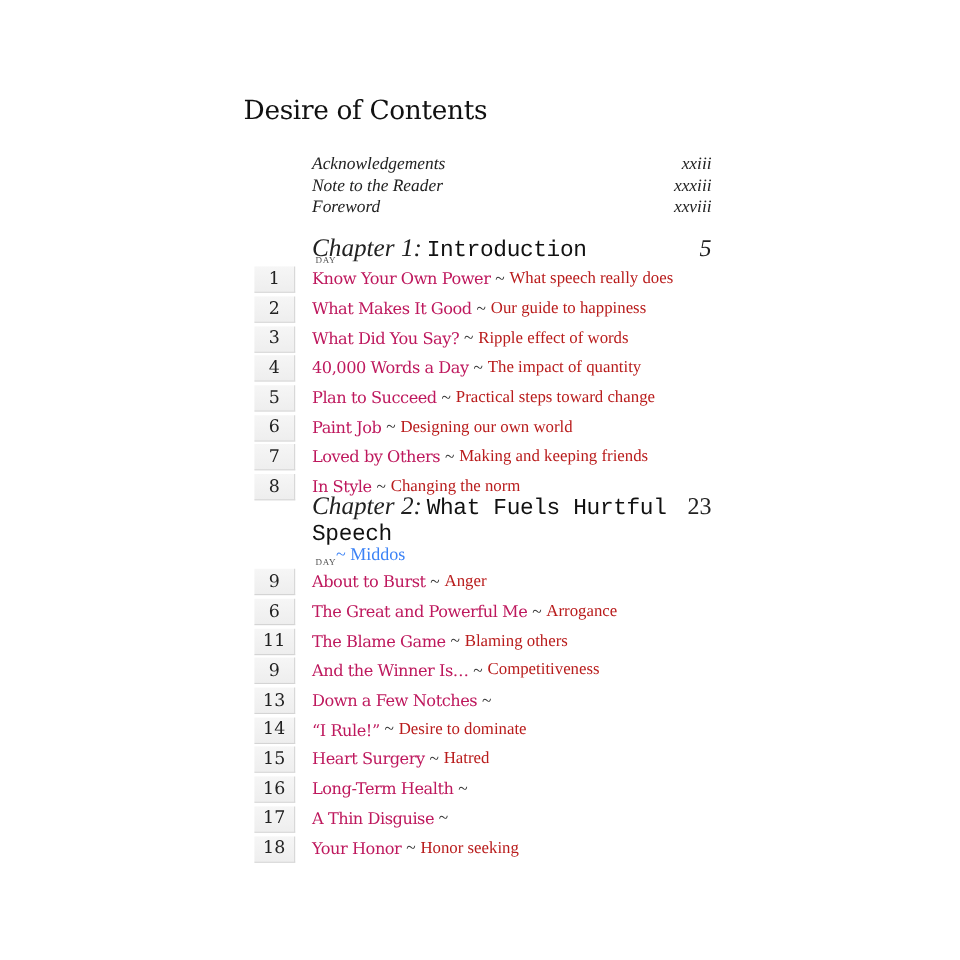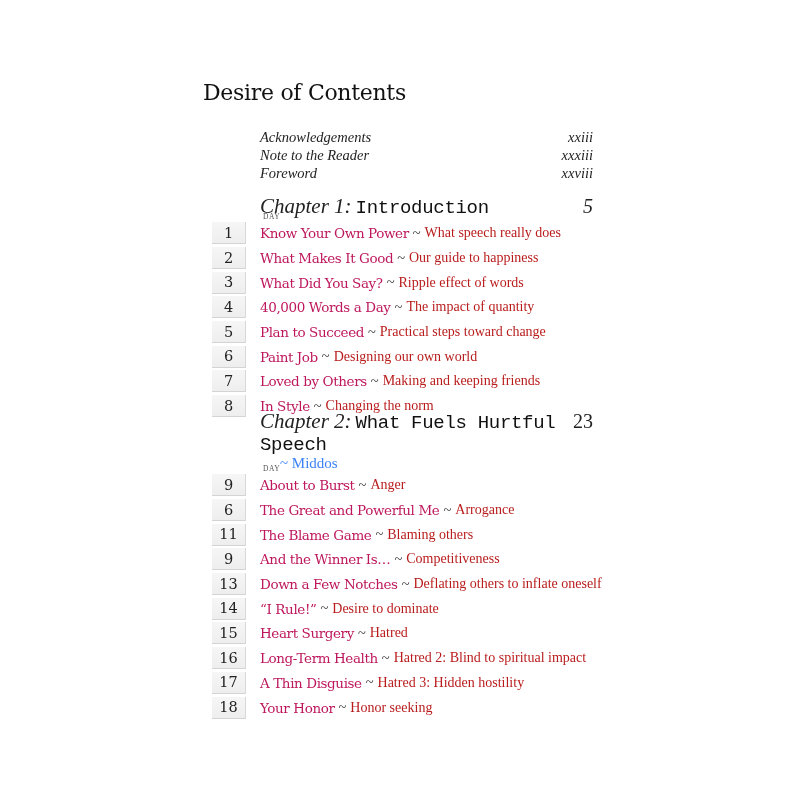--- a/index.html
+++ b/index.html
@@ -147,45 +147,42 @@
   <div class="entry">
     <div class="day-box">9</div>
     <span class="entry-title">And the Winner Is…</span>
     <span class="sep">~</span>
     <span class="entry-desc">Competitiveness</span>
   </div>
   <div class="entry">
     <div class="day-box">13</div>
     <span class="entry-title">Down a Few Notches</span>
     <span class="sep">~</span>
-    <span class="entry-desc">Deflating others to inflate oneself</span>
   </div>
   <div class="entry">
     <div class="day-box">14</div>
     <span class="entry-title">“I Rule!”</span>
     <span class="sep">~</span>
     <span class="entry-desc">Desire to dominate</span>
   </div>
   <div class="entry">
     <div class="day-box">15</div>
     <span class="entry-title">Heart Surgery</span>
     <span class="sep">~</span>
     <span class="entry-desc">Hatred</span>
   </div>
   <div class="entry">
     <div class="day-box">16</div>
     <span class="entry-title">Long-Term Health</span>
     <span class="sep">~</span>
-    <span class="entry-desc">Hatred 2: Blind to spiritual impact</span>
   </div>
   <div class="entry">
     <div class="day-box">17</div>
     <span class="entry-title">A Thin Disguise</span>
     <span class="sep">~</span>
-    <span class="entry-desc">Hatred 3: Hidden hostility</span>
   </div>
   <div class="entry">
     <div class="day-box">18</div>
     <span class="entry-title">Your Honor</span>
     <span class="sep">~</span>
     <span class="entry-desc">Honor seeking</span>
   </div>
 </div>
 
 </body></html>

